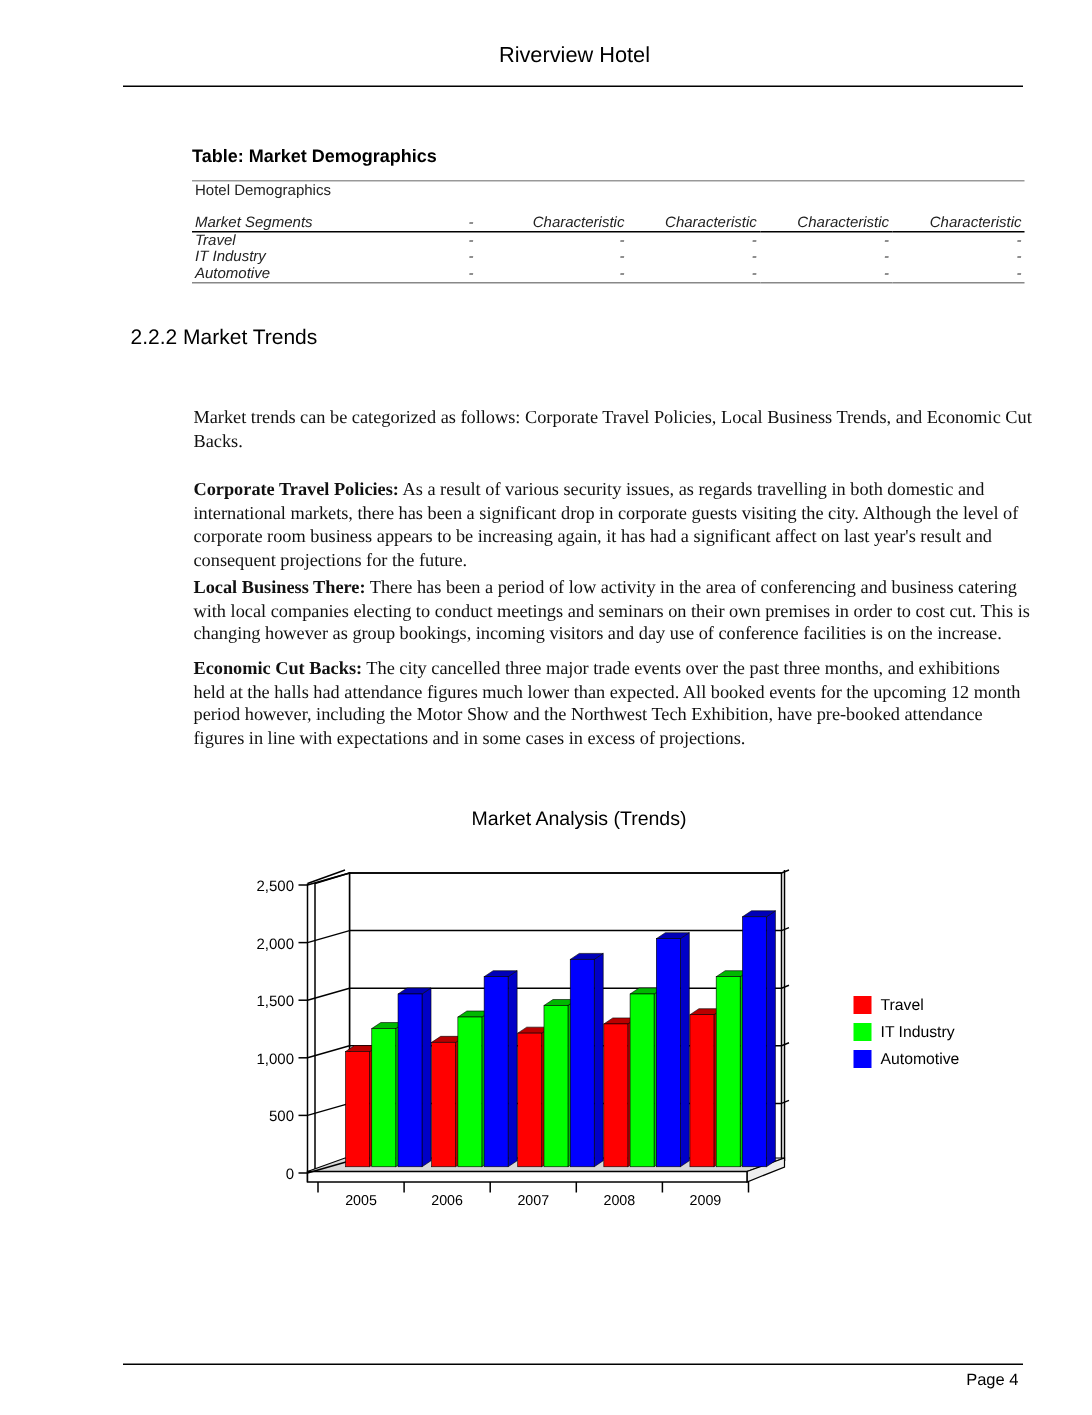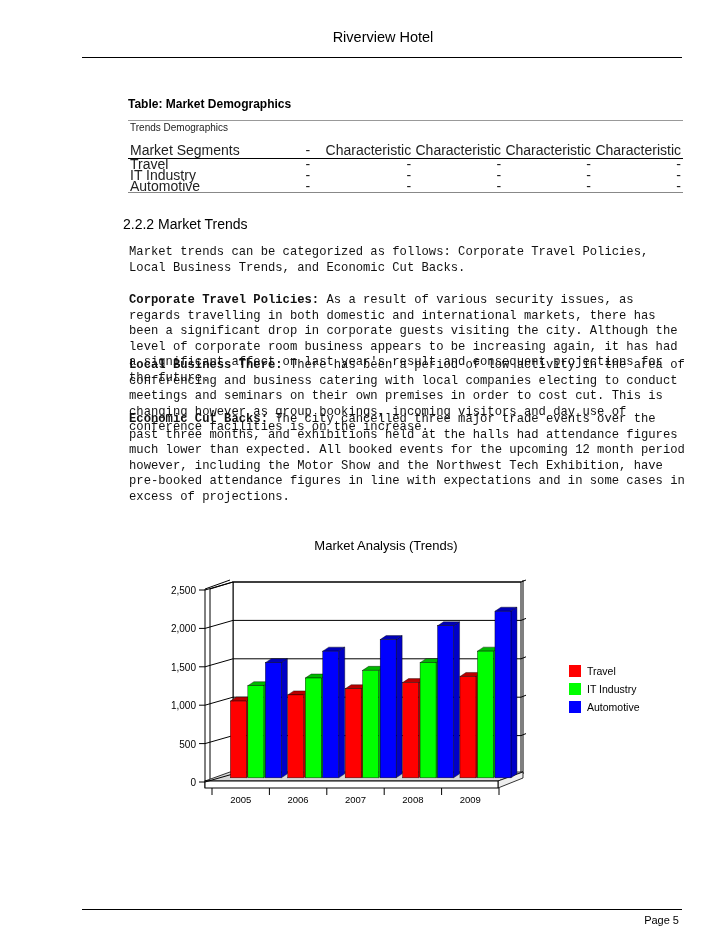--- a/index.html
+++ b/index.html
@@ -1,51 +1,51 @@
 <!DOCTYPE html>
 <html><head>
 <meta charset="utf-8">
 <style>
   html, body { margin: 0; padding: 0; background: #ffffff; }
   body { width: 728px; height: 943px; position: relative; overflow: hidden; color: #000; }
   .abs { position: absolute; }
   .sans { font-family: "Liberation Sans", sans-serif; }
-  .body-font { font-family: Liberation Mono, monospace; }
+  .body-font { font-family: Liberation Serif, serif; margin-top: 26px; }
   #doc-title { left: 0; width: 766px; top: 29px; text-align: center; font-size: 14.5px; }
   #header-rule { left: 82px; top: 57px; width: 600px; height: 0; border-top: 1px solid #000; }
   #table-caption { left: 128px; top: 97px; font-size: 12px; font-weight: bold; }
   #table-top-rule { left: 128px; top: 120px; width: 555px; border-top: 1px solid #999; }
   #table-title { left: 130px; top: 122px; font-size: 10px; color: #222; }
-  table.demo { position: absolute; left: 128px; top: 142px; width: 555px; border-collapse: collapse; font-size: 14px; color: #222; }
+  table.demo { position: absolute; left: 128px; top: 142px; width: 555px; border-collapse: collapse; font-size: 10px; color: #222; font-style: italic; }
   table.demo th { font-weight: normal; padding: 0 2px; height: 12px; border-bottom: 1px solid #000; }
   table.demo td { padding: 0 2px; height: 11px; line-height: 11px; }
   table.demo tr:last-child td { border-bottom: 1px solid #888; }
   table.demo .c0 { text-align: left; width: 175px; }
   table.demo .c1 { text-align: center; width: 30px; }
   table.demo .cn { text-align: right; width: 86px; }
-  #section-heading { left: 87px; top: 216px; font-size: 14px; margin-left: 36px; }
+  #section-heading { left: 87px; top: 216px; font-size: 14px; }
   .para { position: absolute; left: 129px; width: 560px; font-size: 12.2px; line-height: 15.6px; color: #111; }
   .para b { font-weight: bold; }
   #chart { position: absolute; left: 0; top: 530px; width: 728px; height: 300px; }
   #chart-title { left: 0; width: 772px; top: 538px; text-align: center; font-size: 13px; }
   #footer-rule { left: 82px; top: 909px; width: 600px; border-top: 1px solid #000; }
   #page-number { left: 600px; width: 79px; top: 914px; text-align: right; font-size: 11px; }
   .legend { position: absolute; left: 569px; font-size: 10.5px; }
   .legend .sw { display: inline-block; width: 12px; height: 12px; vertical-align: middle; margin-right: 6px; }
   .legend span.lbl { vertical-align: middle; }
 </style>
 </head>
 <body>
 
 <div id="doc-title" class="abs sans">Riverview Hotel</div>
 <div id="header-rule" class="abs"></div>
 
 <div id="table-caption" class="abs sans">Table:  Market Demographics</div>
 <div id="table-top-rule" class="abs"></div>
-<div id="table-title" class="abs sans">Trends Demographics</div>
+<div id="table-title" class="abs sans">Hotel Demographics</div>
 
 <table class="demo sans">
   <thead>
     <tr>
       <th class="c0">Market Segments</th>
       <th class="c1">-</th>
       <th class="cn">Characteristic</th>
       <th class="cn">Characteristic</th>
       <th class="cn">Characteristic</th>
       <th class="cn">Characteristic</th>
@@ -236,13 +236,13 @@
   <span class="sw" style="background: rgb(255, 0, 0);"></span><span class="lbl">Travel</span>
 </div>
 <div class="legend sans" style="top:682px;">
   <span class="sw" style="background: rgb(0, 255, 0);"></span><span class="lbl">IT Industry</span>
 </div>
 <div class="legend sans" style="top:700px;">
   <span class="sw" style="background: rgb(0, 0, 255);"></span><span class="lbl">Automotive</span>
 </div>
 
 <div id="footer-rule" class="abs"></div>
-<div id="page-number" class="abs sans">Page 5</div>
+<div id="page-number" class="abs sans">Page 4</div>
 
 </body></html>

